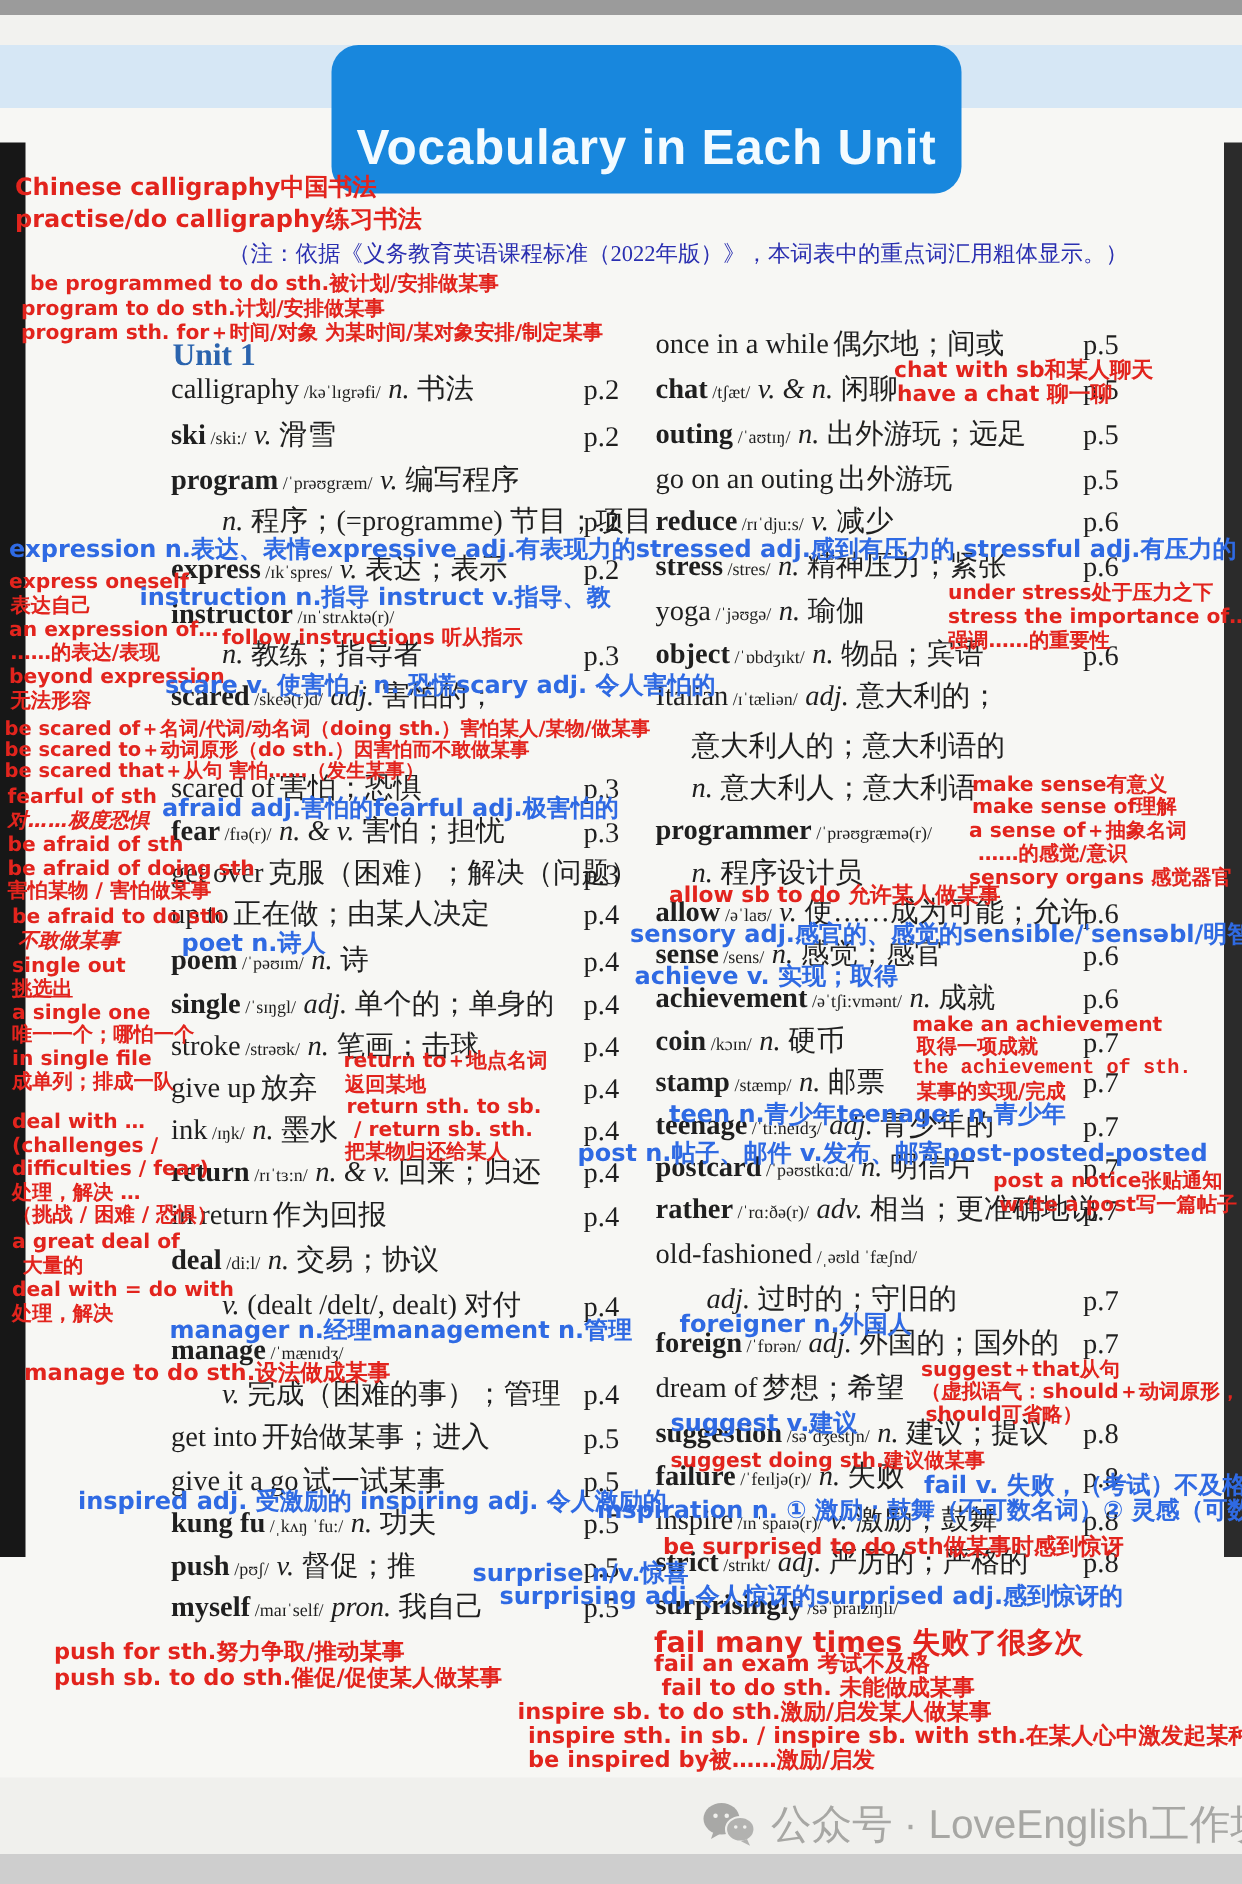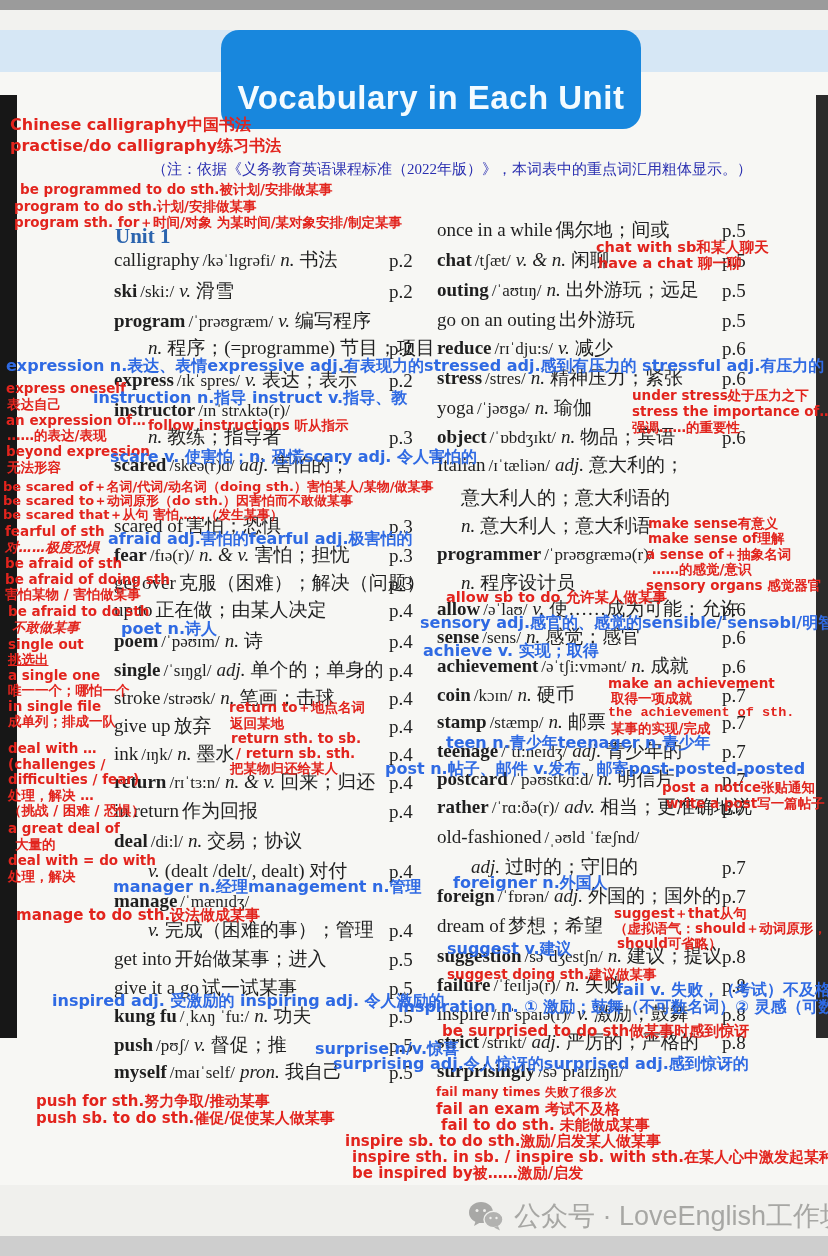--- a/index.html
+++ b/index.html
@@ -14,21 +14,21 @@
     font-weight:700;font-size:33px;letter-spacing:0.5px;padding-bottom:12px;white-space:nowrap;}
   .bar-left{position:absolute;left:0;top:95px;width:17px;height:943px;background:#171717;}
   .bar-right{position:absolute;left:816px;top:95px;width:12px;height:943px;background:#2b2b2b;}
   .note{position:absolute;left:152px;top:160px;width:600px;color:#2a2fb0;
     font-size:15px;white-space:nowrap;}
   .unit-title{position:absolute;left:115px;top:224px;color:var(--heading,#2b64ae);
     font-weight:700;font-size:21px;}
   .entry{position:absolute;white-space:nowrap;color:#1f1f1f;font-size:19px;line-height:1.1;}
   .entry .w{margin-right:3px;}
   .entry .w.b{font-weight:700;}
-  .entry .ph{font-size:17px;margin-right:5px;margin-top:40px;}
+  .entry .ph{font-size:12px;margin-right:5px;margin-top:40px;}
   .entry .pos{font-style:italic;margin-right:5px;}
   .page-num{position:absolute;white-space:nowrap;color:#1f1f1f;font-size:19px;}
   .ann{position:absolute;white-space:nowrap;font-family:"DejaVu Sans","Liberation Sans",sans-serif;
     font-weight:700;line-height:1.05;}
   .ann-red{color:var(--red,#e2241d);font-size:13.5px;}
   .ann-blue{color:var(--blue,#2f6ae3);font-size:16px;}
   .footer{position:absolute;left:468px;top:1198px;display:flex;align-items:center;gap:10px;}
   .footer-text{color:#a7a7a4;font-family:"Liberation Sans","DejaVu Sans",sans-serif;font-size:27px;white-space:nowrap;}
   .wechat{flex:0 0 auto;}
   .bottom-strip{position:absolute;left:0;top:1236px;width:828px;height:20px;background:#cecece;}
@@ -229,21 +229,21 @@
       <div class="ann ann-red" style="left: 662px; top: 780px;">post a notice张贴通知</div>
       <div class="ann ann-red" style="left: 666px; top: 796px;">write a post写一篇帖子</div>
       <div class="ann ann-blue" style="left: 453px; top: 875px;">foreigner n.外国人</div>
       <div class="ann ann-red" style="left: 614px; top: 906px;">suggest＋that从句</div>
       <div class="ann ann-red" style="left: 614px; top: 921px;">（虚拟语气：should＋动词原形，</div>
       <div class="ann ann-red" style="left: 617px; top: 936px;">should可省略）</div>
       <div class="ann ann-blue" style="left: 447px; top: 941px;">suggest v.建议</div>
       <div class="ann ann-red" style="left: 447px; top: 967px;">suggest doing sth.建议做某事</div>
       <div class="ann ann-blue" style="left: 616px; top: 982px;">fail v. 失败，（考试）不及格</div>
       <div class="ann ann-red" style="left: 442px; top: 1024px; font-size: 15px;">be surprised to do sth做某事时感到惊讶</div>
-      <div class="ann ann-red" style="left: 436px; top: 1086px; font-size: 12px;">fail many times 失败了很多次</div>
+      <div class="ann ann-red" style="left: 436px; top: 1086px; font-size: 19px;">fail many times 失败了很多次</div>
       <div class="ann ann-red" style="left: 436px; top: 1102px; font-size: 15px;">fail an exam 考试不及格</div>
       <div class="ann ann-red" style="left: 441px; top: 1118px; font-size: 15px;">fail to do sth. 未能做成某事</div>
       <div class="ann ann-red" style="left: 345px; top: 1134px; font-size: 15px;">inspire sb. to do sth.激励/启发某人做某事</div>
       <div class="ann ann-red" style="left: 352px; top: 1150px; font-size: 15px;">inspire sth. in sb. / inspire sb. with sth.在某人心中激发起某种情感/想法</div>
       <div class="ann ann-red" style="left: 352px; top: 1166px; font-size: 15px;">be inspired by被……激励/启发</div>
     </div>
 
   <div class="footer-bg"></div>
   <div class="footer">
     <svg class="wechat" width="36" height="32" viewBox="0 0 36 32">

